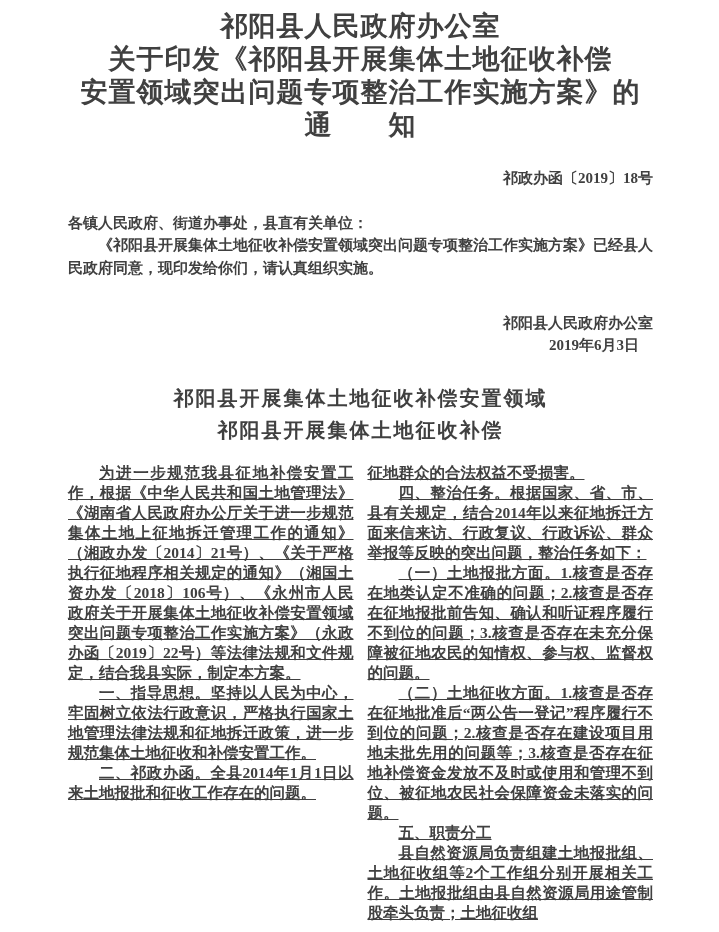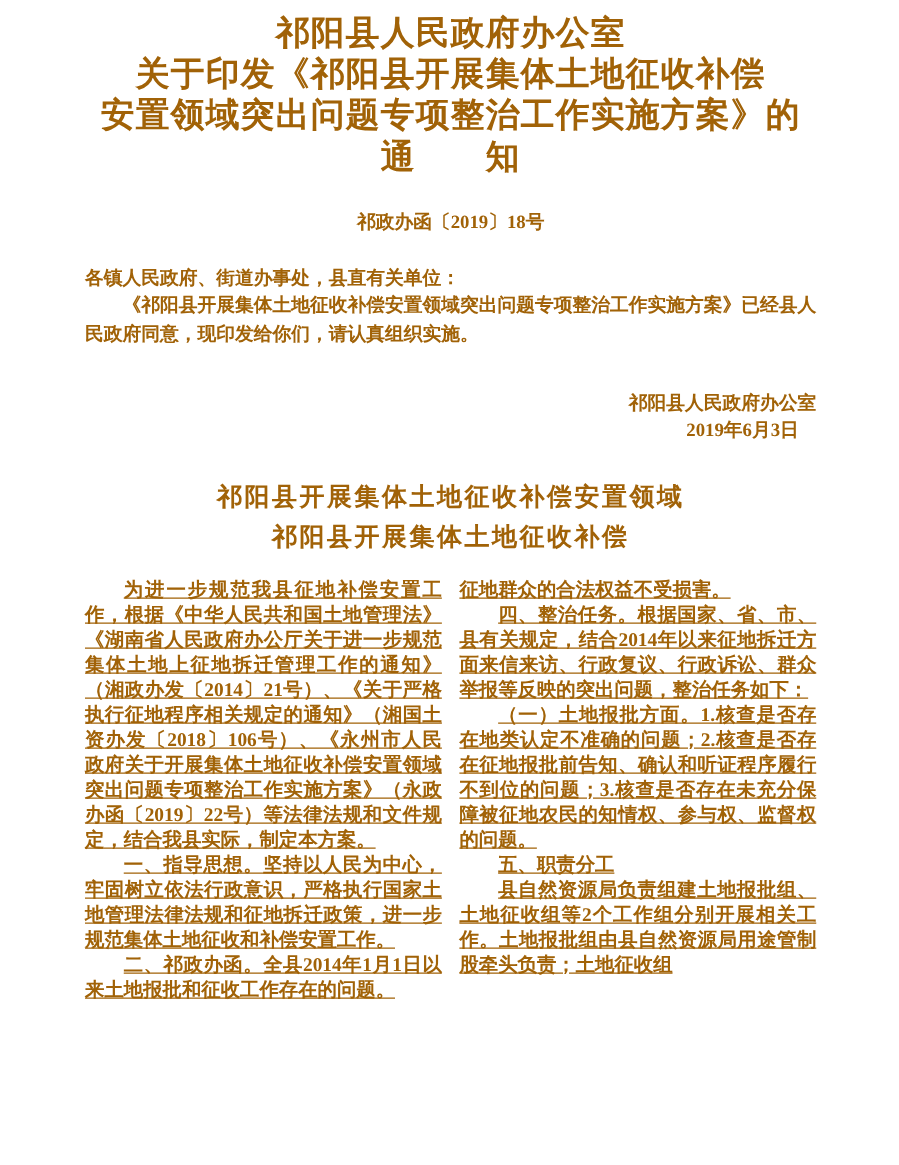--- a/index.html
+++ b/index.html
@@ -6,37 +6,37 @@
     margin: 0;
     padding: 0;
     background: #ffffff;
   }
   .page {
     position: relative;
     width: 719px;
     height: 932px;
     margin: 0 auto;
     background: #ffffff;
-    color: #a16207;
+    color: #404040;
     box-sizing: border-box;
     padding: 6px 66px 0 68px;
     overflow: hidden;
     font-family: "Liberation Serif", "DejaVu Serif", serif;
   }
   .main-title {
     margin-top: 4px;
     text-align: center;
     font-size: 27px;
     line-height: 33px;
     font-weight: 700;
     letter-spacing: 1px;
   }
   .doc-number {
     margin-top: 26px;
-    text-align: center;
+    text-align: right;
     font-size: 15px;
     line-height: 20px;
     font-weight: 600;
   }
   .salutation {
     margin-top: 24px;
     font-size: 15px;
     line-height: 22px;
     font-weight: 600;
   }
@@ -117,18 +117,19 @@
   <div class="columns">
     <div class="col">
       <p class="indent">为进一步规范我县征地补偿安置工作，根据《中华人民共和国土地管理法》《湖南省人民政府办公厅关于进一步规范集体土地上征地拆迁管理工作的通知》（湘政办发〔2014〕21号）、《关于严格执行征地程序相关规定的通知》（湘国土资办发〔2018〕106号）、《永州市人民政府关于开展集体土地征收补偿安置领域突出问题专项整治工作实施方案》（永政办函〔2019〕22号）等法律法规和文件规定，结合我县实际，制定本方案。</p>
       <p class="indent">一、指导思想。坚持以人民为中心，牢固树立依法行政意识，严格执行国家土地管理法律法规和征地拆迁政策，进一步规范集体土地征收和补偿安置工作。</p>
       <p class="indent">二、祁政办函。全县2014年1月1日以来土地报批和征收工作存在的问题。</p>
     </div>
     <div class="col">
       <p>征地群众的合法权益不受损害。</p>
       <p class="indent">四、整治任务。根据国家、省、市、县有关规定，结合2014年以来征地拆迁方面来信来访、行政复议、行政诉讼、群众举报等反映的突出问题，整治任务如下：</p>
       <p class="indent">（一）土地报批方面。1.核查是否存在地类认定不准确的问题；2.核查是否存在征地报批前告知、确认和听证程序履行不到位的问题；3.核查是否存在未充分保障被征地农民的知情权、参与权、监督权的问题。</p>
+      <p class="indent">（二）土地征收方面。1.核查是否存在征地批准后“两公告一登记”程序履行不到位的问题；2.核查是否存在建设项目用地未批先用的问题等；3.核查是否存在征地补偿资金发放不及时或使用和管理不到位、被征地农民社会保障资金未落实的问题。</p>
       <p class="indent">五、职责分工</p>
       <p class="indent">县自然资源局负责组建土地报批组、土地征收组等2个工作组分别开展相关工作。土地报批组由县自然资源局用途管制股牵头负责；土地征收组</p>
     </div>
   </div>
 
 </div>
 
 </body></html>

